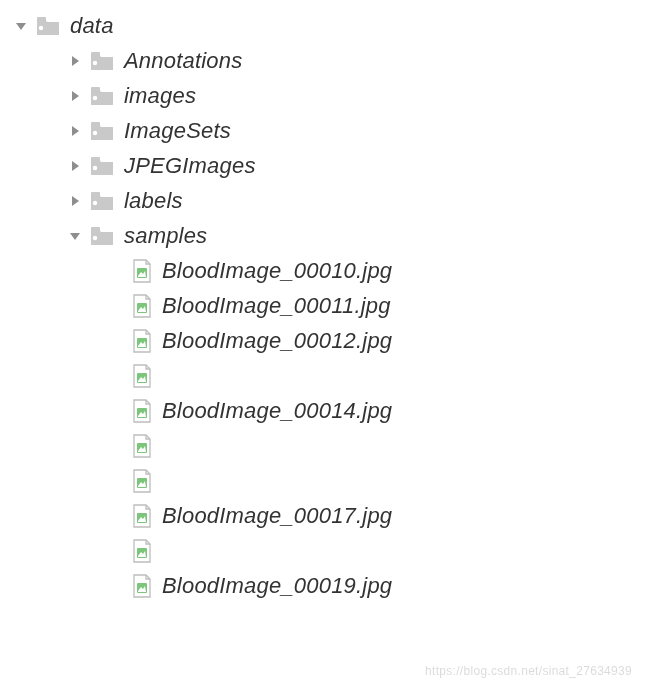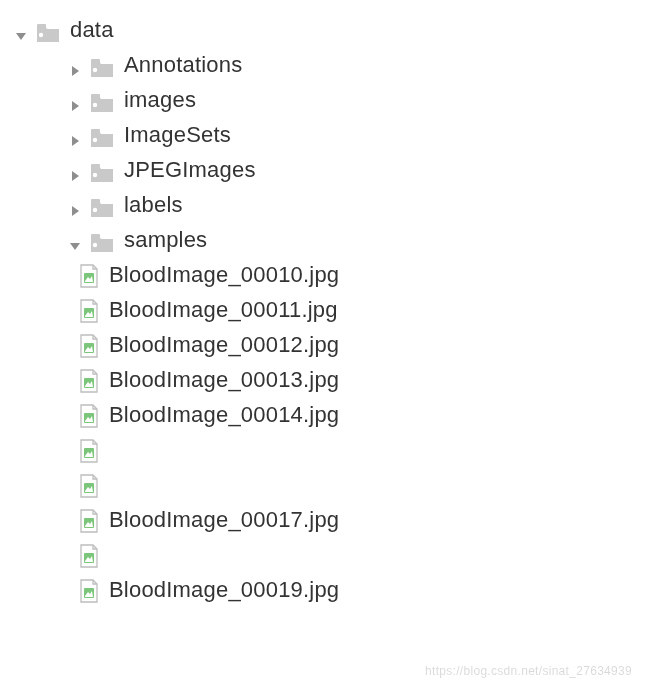--- a/index.html
+++ b/index.html
@@ -11,24 +11,25 @@
       font-family: -apple-system, BlinkMacSystemFont, "Segoe UI", Helvetica, Arial, sans-serif;
       font-size: 22px;
       color: #333;
       background: #fff;
       width: 650px;
       padding: 8px 0 24px 0;
       user-select: none;
     }
     .tree-row {
       display: flex;
-      align-items: flex-end;
+      align-items: center;
       height: 35px;
       padding-left: 8px;
       cursor: default;
+      font-style: italic;
     }
     .disclosure {
       width: 14px;
       height: 14px;
       display: inline-flex;
       align-items: center;
       justify-content: center;
       margin-right: 8px;
       flex-shrink: 0;
     }
@@ -55,21 +56,21 @@
       display: inline-flex;
       align-items: center;
     }
     .label {
       color: #333;
       white-space: nowrap;
       letter-spacing: 0.2px;
     }
     .indent-0 { padding-left: 14px; }
     .indent-1 { padding-left: 68px; }
-    .indent-2 { padding-left: 57px; }
+    .indent-2 { padding-left: 110px; }
     .watermark {
       position: fixed;
       right: 18px;
       bottom: 6px;
       font-size: 12px;
       color: rgba(0,0,0,0.15);
       letter-spacing: 0.3px;
       pointer-events: none;
     }
   </style>
@@ -230,21 +231,20 @@
 <div class="tree-row indent-2">
   <span class="disclosure placeholder"></span>
   <span class="image-file-icon">
     <svg viewBox="0 0 20 24">
         <path d="M2 1 L14 1 L18 5 L18 23 L2 23 Z" fill="#fff" stroke="#bdbdbd" stroke-width="1.3"></path>
         <path d="M14 1 L14 5 L18 5" fill="none" stroke="#bdbdbd" stroke-width="1.3"></path>
         <rect x="5" y="9" width="10" height="10" fill="#7cc67c" rx="1"></rect>
         <polygon points="6,17 9,13 11,15 13,12 14,18 6,18" fill="#fff"></polygon>
       </svg>
   </span>
-  <span class="label">BloodImage_00013.jpg</span>
 </div>
 
 <div class="tree-row indent-2">
   <span class="disclosure placeholder"></span>
   <span class="image-file-icon">
     <svg viewBox="0 0 20 24">
         <path d="M2 1 L14 1 L18 5 L18 23 L2 23 Z" fill="#fff" stroke="#bdbdbd" stroke-width="1.3"></path>
         <path d="M14 1 L14 5 L18 5" fill="none" stroke="#bdbdbd" stroke-width="1.3"></path>
         <rect x="5" y="9" width="10" height="10" fill="#7cc67c" rx="1"></rect>
         <polygon points="6,17 9,13 11,15 13,12 14,18 6,18" fill="#fff"></polygon>

